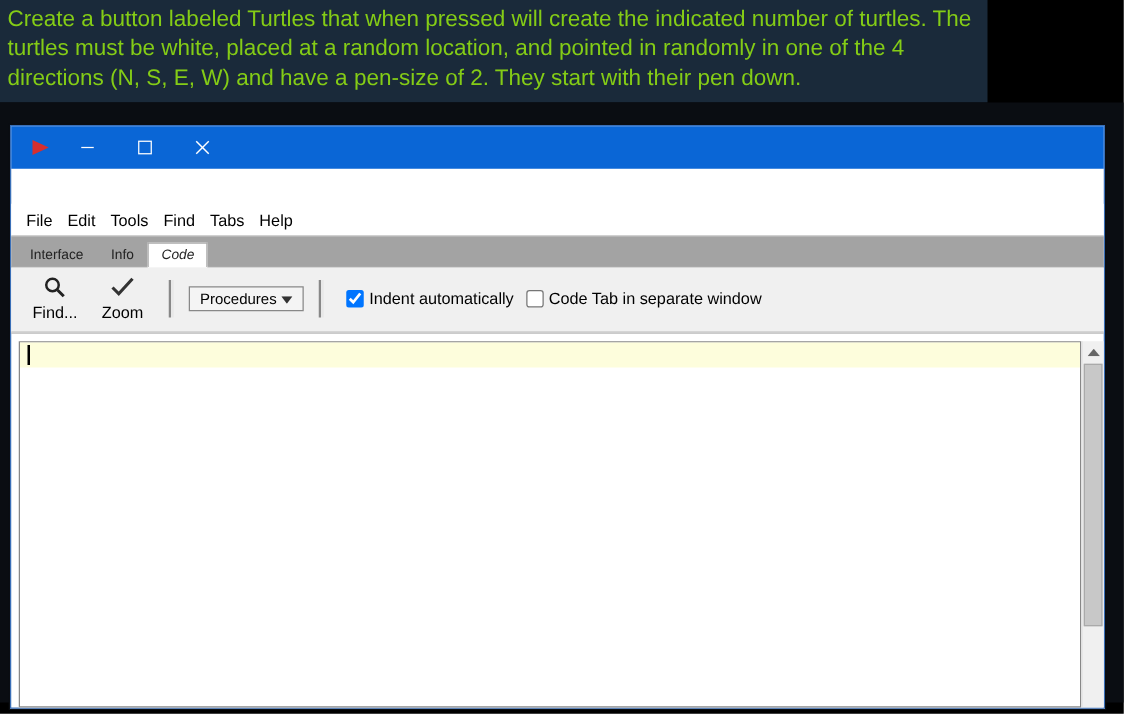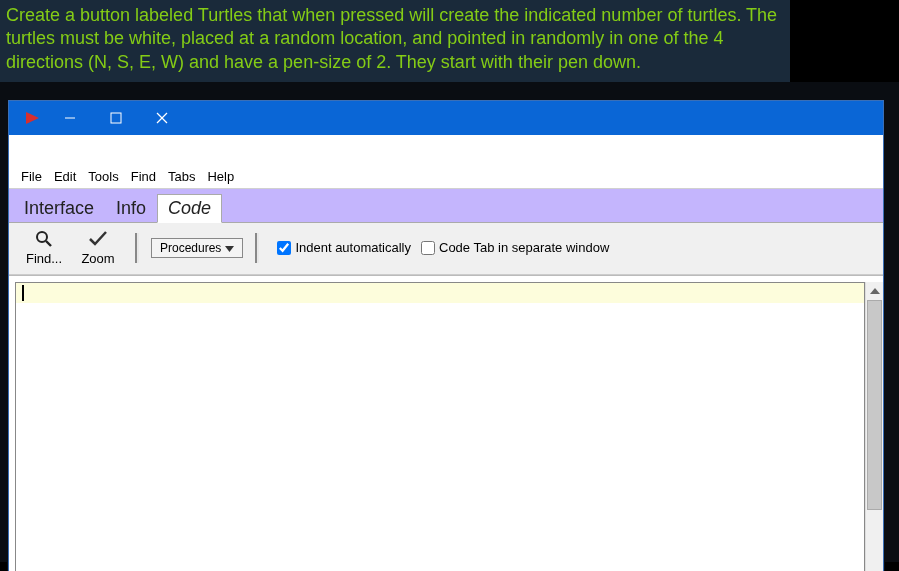--- a/index.html
+++ b/index.html
@@ -65,24 +65,24 @@
     background: #fff;
     border-bottom: 1px solid #d0d0d0;
     font-size: 13px;
     margin-top: 28px;
   }
   .menubar span {
     padding: 2px 6px;
   }
   .tabrow {
     display: flex;
-    background: #c4b5fd;
+    background: #a3a3a3;
     border-bottom: 1px solid #aaa;
     padding: 4px 4px 0 4px;
-    font-size: 18px;
+    font-size: 11px;
   }
   .tab {
     padding: 3px 10px 3px 10px;
     border: 1px solid transparent;
     position: relative;
     top: 1px;
     color: #222;
   }
   .tab.active {
     background: #fff;

